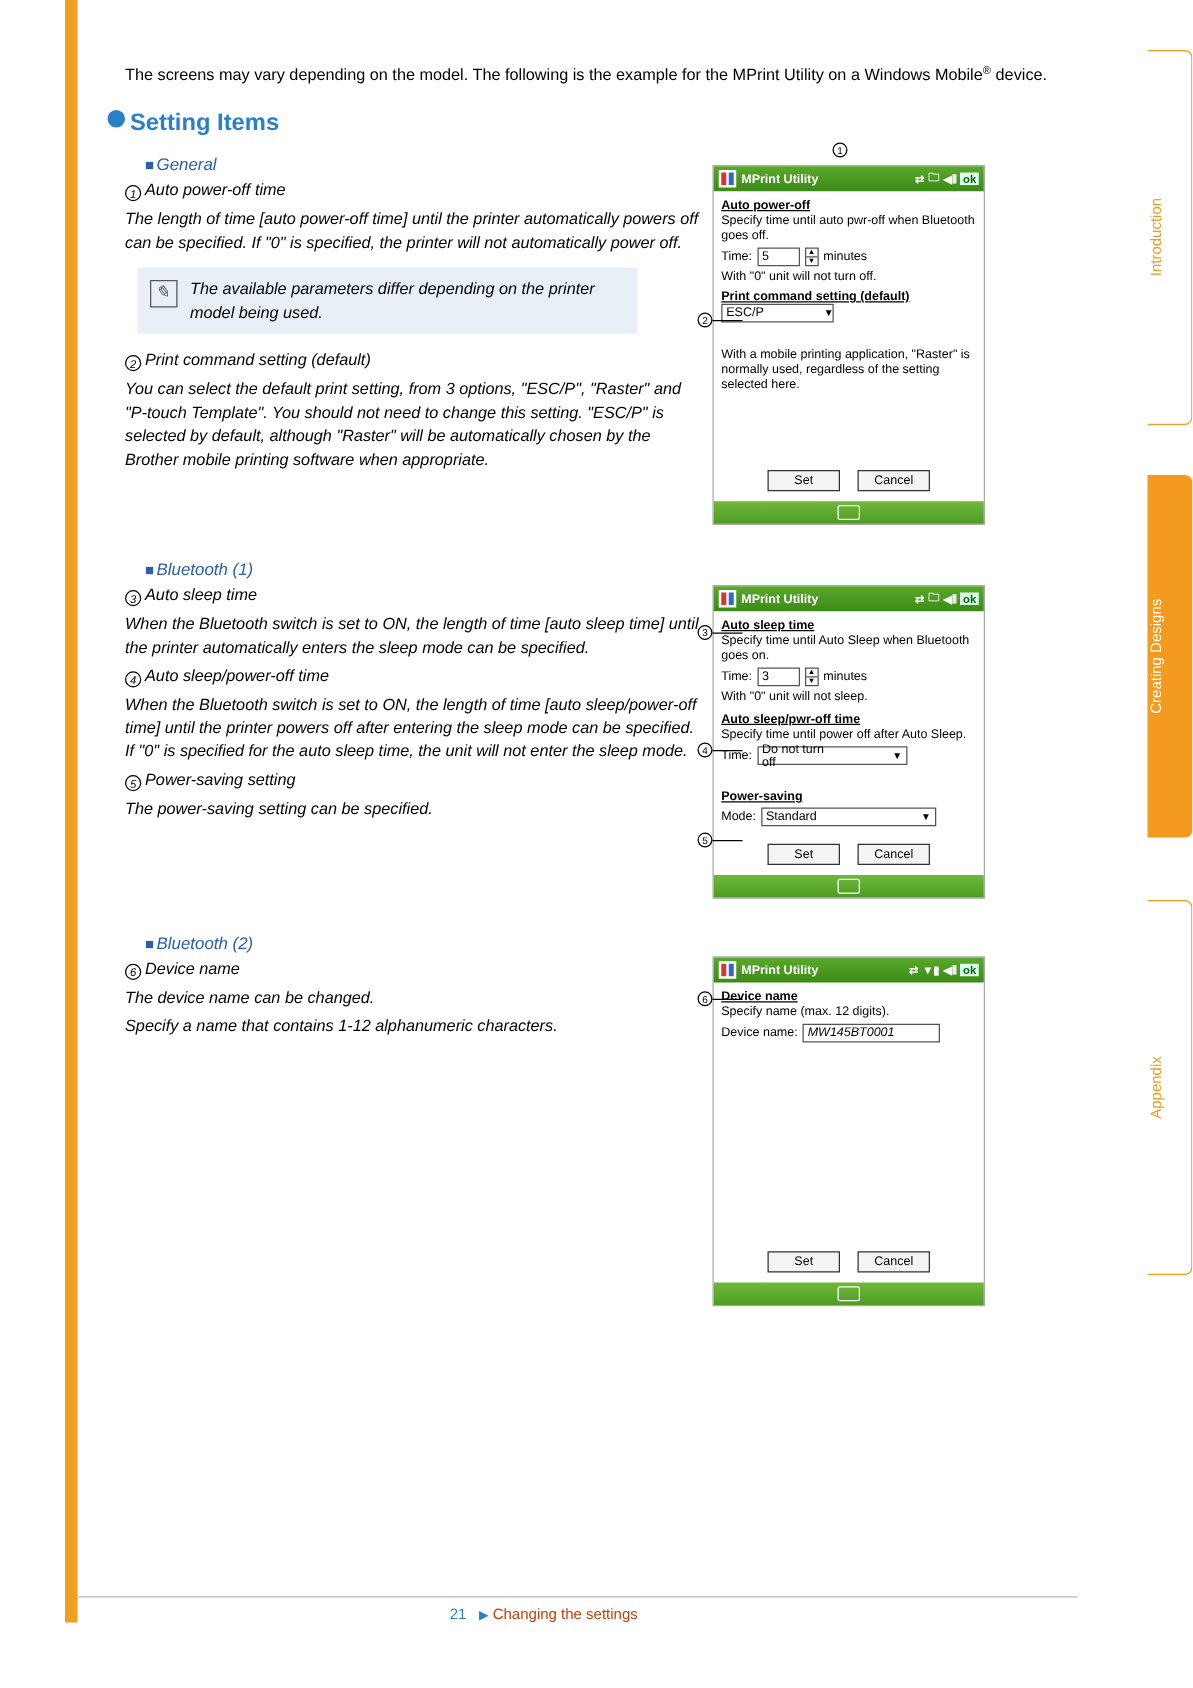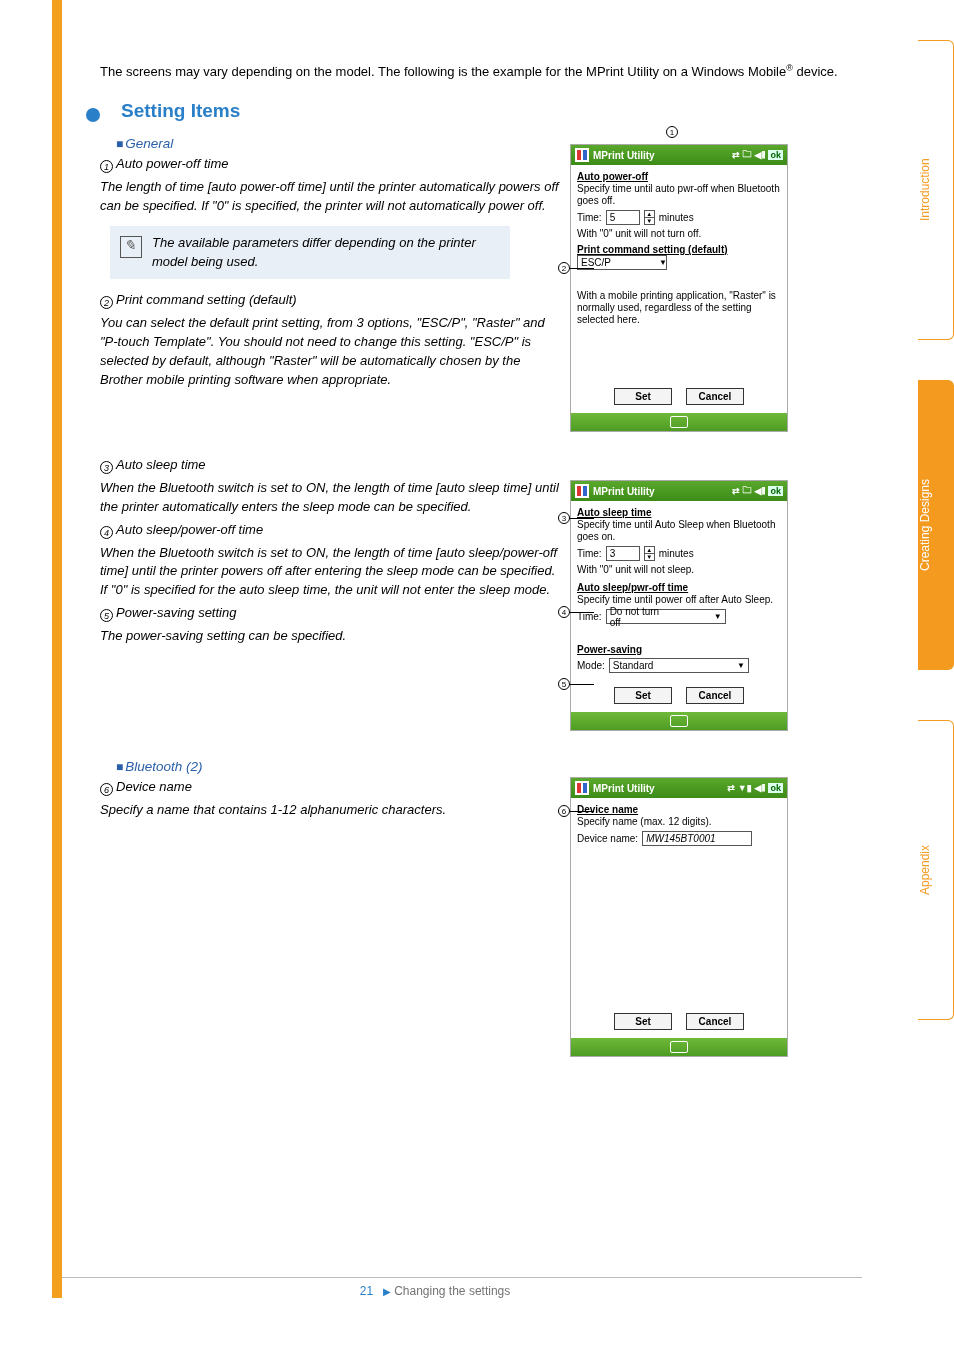--- a/index.html
+++ b/index.html
@@ -1,21 +1,21 @@
 <!DOCTYPE html>
 <html><head>
 <meta charset="utf-8">
 <style>
   * { box-sizing: border-box; margin: 0; padding: 0; }
   body { font-family: Arial, Helvetica, sans-serif; font-size: 13px; color: #000; background: #fff; width: 954px; height: 1350px; position: relative; }
-  .page { position: absolute; left: 0; top: 12px; width: 870px; height: 1038px; padding: 50px 0 0 0; }
+  .page { position: absolute; left: 0; top: 0; width: 870px; height: 1038px; padding: 50px 0 0 0; }
   .content { margin-left: 100px; width: 740px; }
   .intro { margin-bottom: 18px; line-height: 1.45; }
   sup { font-size: 9px; vertical-align: super; }
-  .h2row { display: flex; align-items: flex-end; margin: 6px 0 10px -14px; gap: 17px; }
+  .h2row { display: flex; align-items: flex-start; margin: 6px 0 10px -14px; }
   .dot { width: 14px; height: 14px; border-radius: 50%; background: #2a7fc9; margin-right: 4px; }
   .h2 { color: #2a7fc9; font-size: 19px; font-weight: bold; }
   .sec { display: flex; gap: 10px; margin-bottom: 24px; }
   .left { width: 460px; font-style: italic; }
   .right { width: 256px; position: relative; }
   .sub { color: #2a5fa9; font-size: 13.5px; margin: 4px 0 4px 16px; }
   .sq { color: #2a5fa9; font-size: 12px; margin-right: 2px; }
   .para { margin-left: 0; line-height: 1.45; margin-bottom: 4px; }
   .circ { display: inline-block; width: 13px; height: 13px; border: 1px solid #000; border-radius: 50%; font-size: 9px; line-height: 12px; text-align: center; vertical-align: -2px; margin-right: 3px; }
   .note { display: flex; gap: 10px; background: #e9eff7; padding: 8px 10px; margin: 10px 0 12px 10px; width: 400px; align-items: flex-start; }
@@ -42,32 +42,32 @@
   .grp-title { font-weight: bold; text-decoration: underline; }
   .grp-line { margin: 1px 0 2px 0; line-height: 1.2; }
   .fldrow { display: flex; align-items: center; gap: 4px; margin: 3px 0; }
   .inp { border: 1px solid #555; padding: 0 3px; height: 15px; font-size: 10px; background: #fff; }
   .spin { width: 11px; height: 15px; border: 1px solid #555; display: flex; flex-direction: column; }
   .spin div { flex: 1; font-size: 6px; text-align: center; line-height: 6px; border-bottom: 1px solid #555; }
   .spin div:last-child { border-bottom: none; }
   .dd { border: 1px solid #555; padding: 0 3px; height: 15px; display: flex; align-items: center; justify-content: space-between; font-size: 10px; gap: 48px; }
   .dd .arr { font-size: 8px; }
   .btnrow { display: flex; justify-content: center; gap: 14px; margin: 14px 0 4px 0; }
-  .pbtn { border: 1px solid #333; width: 58px; height: 17px; font-size: 10px; font-weight: bold; text-align: center; line-height: 15px; background: #f4f4f4; }
+  .pbtn { border: 1px solid #333; width: 58px; height: 17px; font-size: 10px; font-weight: normal; text-align: center; line-height: 15px; background: #f4f4f4; }
   .ph-bottom { background: linear-gradient(#6fb93a,#4d9c22); height: 18px; display: flex; align-items: center; justify-content: center; }
   .kbd { width: 18px; height: 12px; border: 1px solid #fff; border-radius: 2px; }
 
   .callout { position: absolute; font-size: 10px; }
   .callout .cc { display: inline-block; width: 12px; height: 12px; border: 1px solid #000; border-radius: 50%; font-size: 8px; line-height: 11px; text-align: center; background: #fff; }
   .cline { border-top: 1px solid #000; position: absolute; }
 
   .footer { position: absolute; bottom: 52px; left: 0; width: 870px; text-align: center; font-size: 12px; }
   .pg { color: #2a7fc9; }
   .tri { color: #2a7fc9; font-size: 10px; }
-  .ftxt { color: #737373; }
+  .ftxt { color: #c2410c; }
   .hr { position: absolute; bottom: 72px; left: 62px; width: 800px; border-top: 1px solid #bbb; }
   .sidebar-block { position: absolute; left: 52px; top: 0; width: 10px; height: 1298px; background: #f3a01f; }
 
 </style>
 </head>
 <body>
 
 <div class="sidebar-block"></div>
 
 <div class="page">
@@ -136,20 +136,21 @@
           </div>
           <div class="ph-bottom">
               <div class="kbd"></div>
             </div>
         </div>
       </div>
     </div>
 
     <div class="sec">
       <div class="left">
+        <div class="sub"><span class="sq">■</span><span>Bluetooth (1)</span></div>
         <p class="para"><span class="circ">3</span><span>Auto sleep time</span></p>
         <p class="para">When the Bluetooth switch is set to ON, the length of time [auto sleep time] until the printer automatically enters the sleep mode can be specified.</p>
         <p class="para"><span class="circ">4</span><span>Auto sleep/power-off time</span></p>
         <p class="para">When the Bluetooth switch is set to ON, the length of time [auto sleep/power-off time] until the printer powers off after entering the sleep mode can be specified. If "0" is specified for the auto sleep time, the unit will not enter the sleep mode.</p>
         <p class="para"><span class="circ">5</span><span>Power-saving setting</span></p>
         <p class="para">The power-saving setting can be specified.</p>
       </div>
       <div class="right">
         <div class="callout" style="left:-12px; top:56px;"><span class="cc">3</span></div>
         <div class="cline" style="left:0px; top:62px; width:24px;"></div>
@@ -208,20 +209,21 @@
               <div class="kbd"></div>
             </div>
         </div>
       </div>
     </div>
 
     <div class="sec">
       <div class="left">
         <div class="sub"><span class="sq">■</span><span>Bluetooth (2)</span></div>
         <p class="para"><span class="circ">6</span><span>Device name</span></p>
+        <p class="para">The device name can be changed.</p>
         <p class="para">Specify a name that contains 1-12 alphanumeric characters.</p>
       </div>
       <div class="right">
         <div class="callout" style="left:-12px; top:50px;"><span class="cc">6</span></div>
         <div class="cline" style="left:0px; top:56px; width:24px;"></div>
 
         <div class="phone" style="margin-top:22px;">
           <div class="ph-titlebar">
             <div class="ph-logo"></div>
             <span>MPrint Utility</span>

